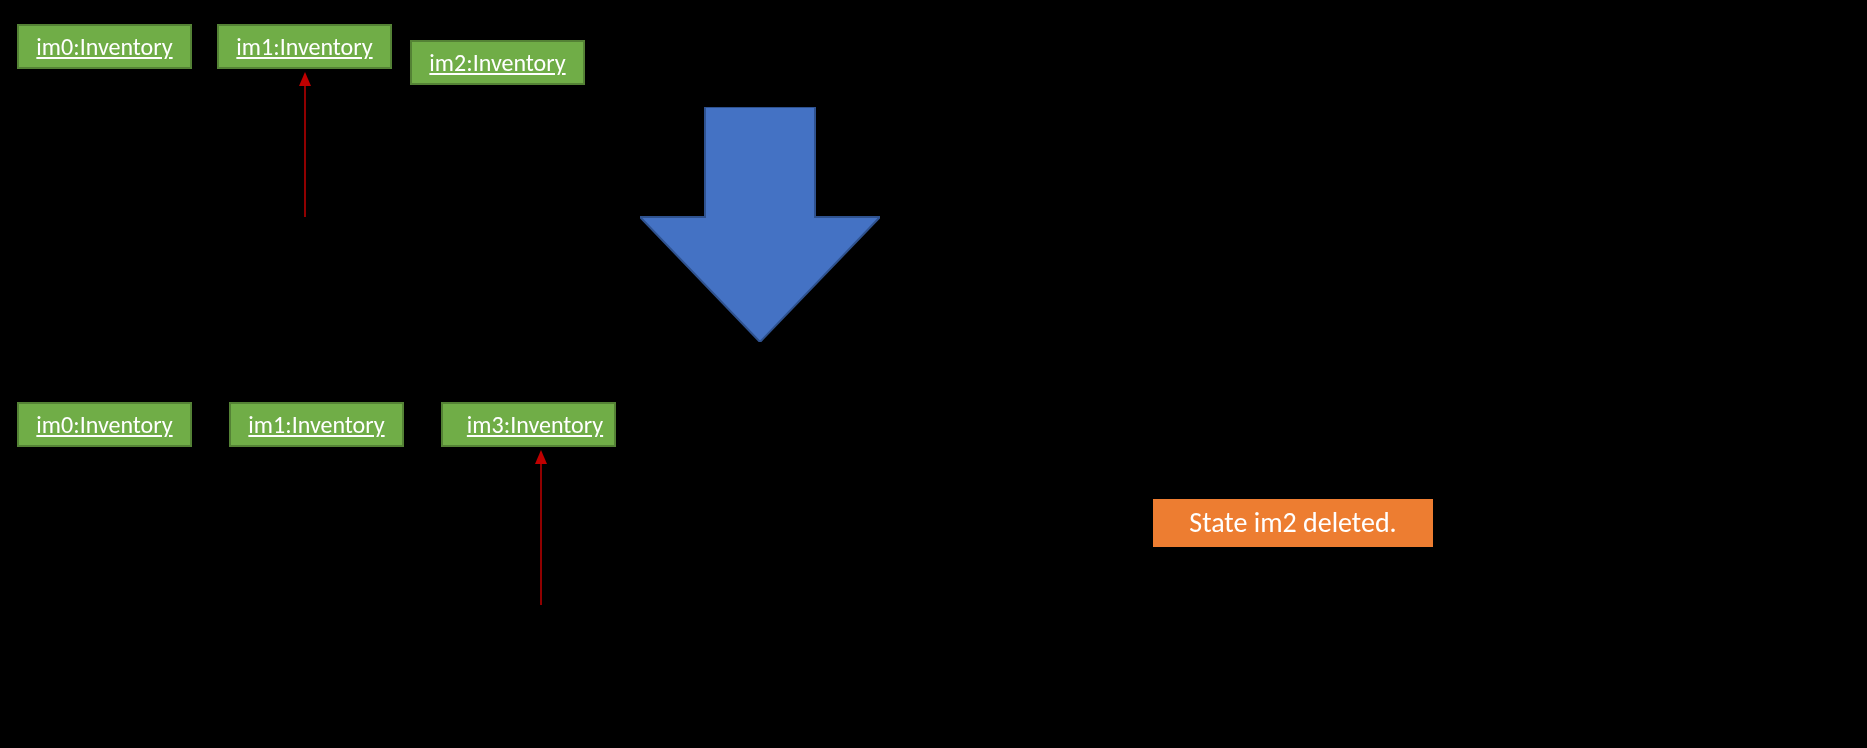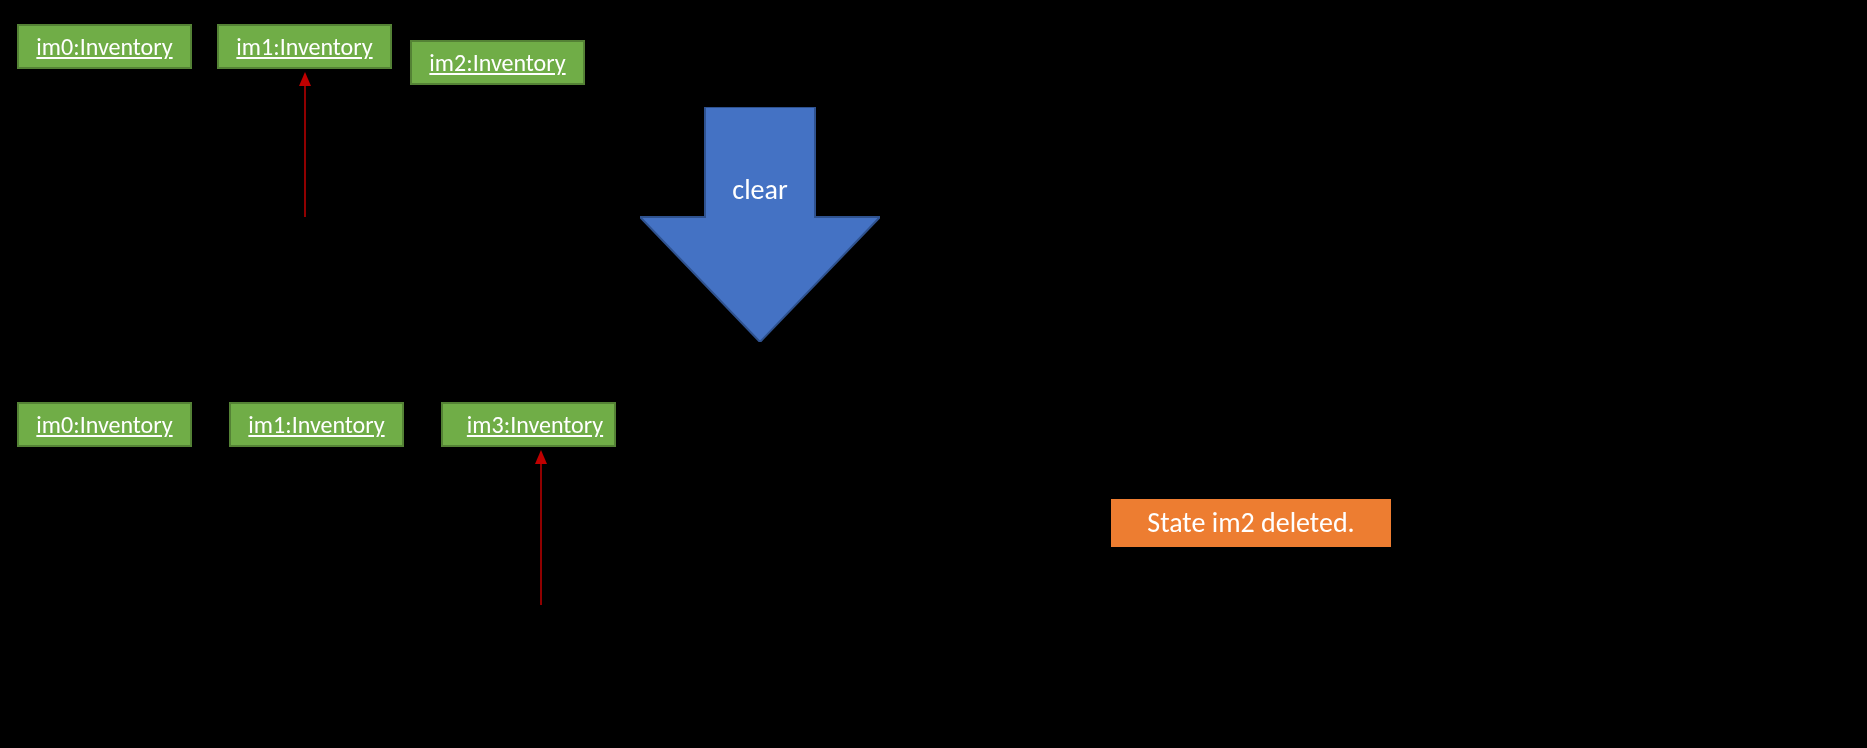--- a/index.html
+++ b/index.html
@@ -73,30 +73,29 @@
       <polygon points="8,0 2,14 14,14" fill="#c00000"></polygon>
     </svg>
   </div>
 
   <div class="clear-arrow" style="left:640px; top:95px;">
 
     <svg width="240" height="235">
       <polygon points="65,0 175,0 175,110 240,110 120,235 0,110 65,110" fill="#4472c4" stroke="#2f528f" stroke-width="2"></polygon>
     </svg>
   </div>
-  <div class="clear-label" style="left:640px; top:160px; width:240px;">clear</div>
 
   <div class="obj-box" style="left:17px;  top:390px; width:175px;">im0:Inventory</div>
 
   <div class="obj-box" style="left:229px; top:390px; width:175px;">im1:Inventory</div>
 
   <div class="obj-box" style="left:441px; top:390px; width:175px;padding-left:19px;">im3:Inventory</div>
 
   <div class="red-arrow" style="left:533px; top:438px;">
     <svg width="16" height="155">
       <line x1="8" y1="155" x2="8" y2="10" stroke="#c00000" stroke-width="1.5"></line>
       <polygon points="8,0 2,14 14,14" fill="#c00000"></polygon>
     </svg>
   </div>
 
-  <div class="note-box" style="left:1111px; top:487px; width:280px; height:48px;">State im2 deleted.</div>
+  <div class="note-box" style="left:1153px; top:487px; width:280px; height:48px;">State im2 deleted.</div>
 
 </div>
 
 </body></html>

